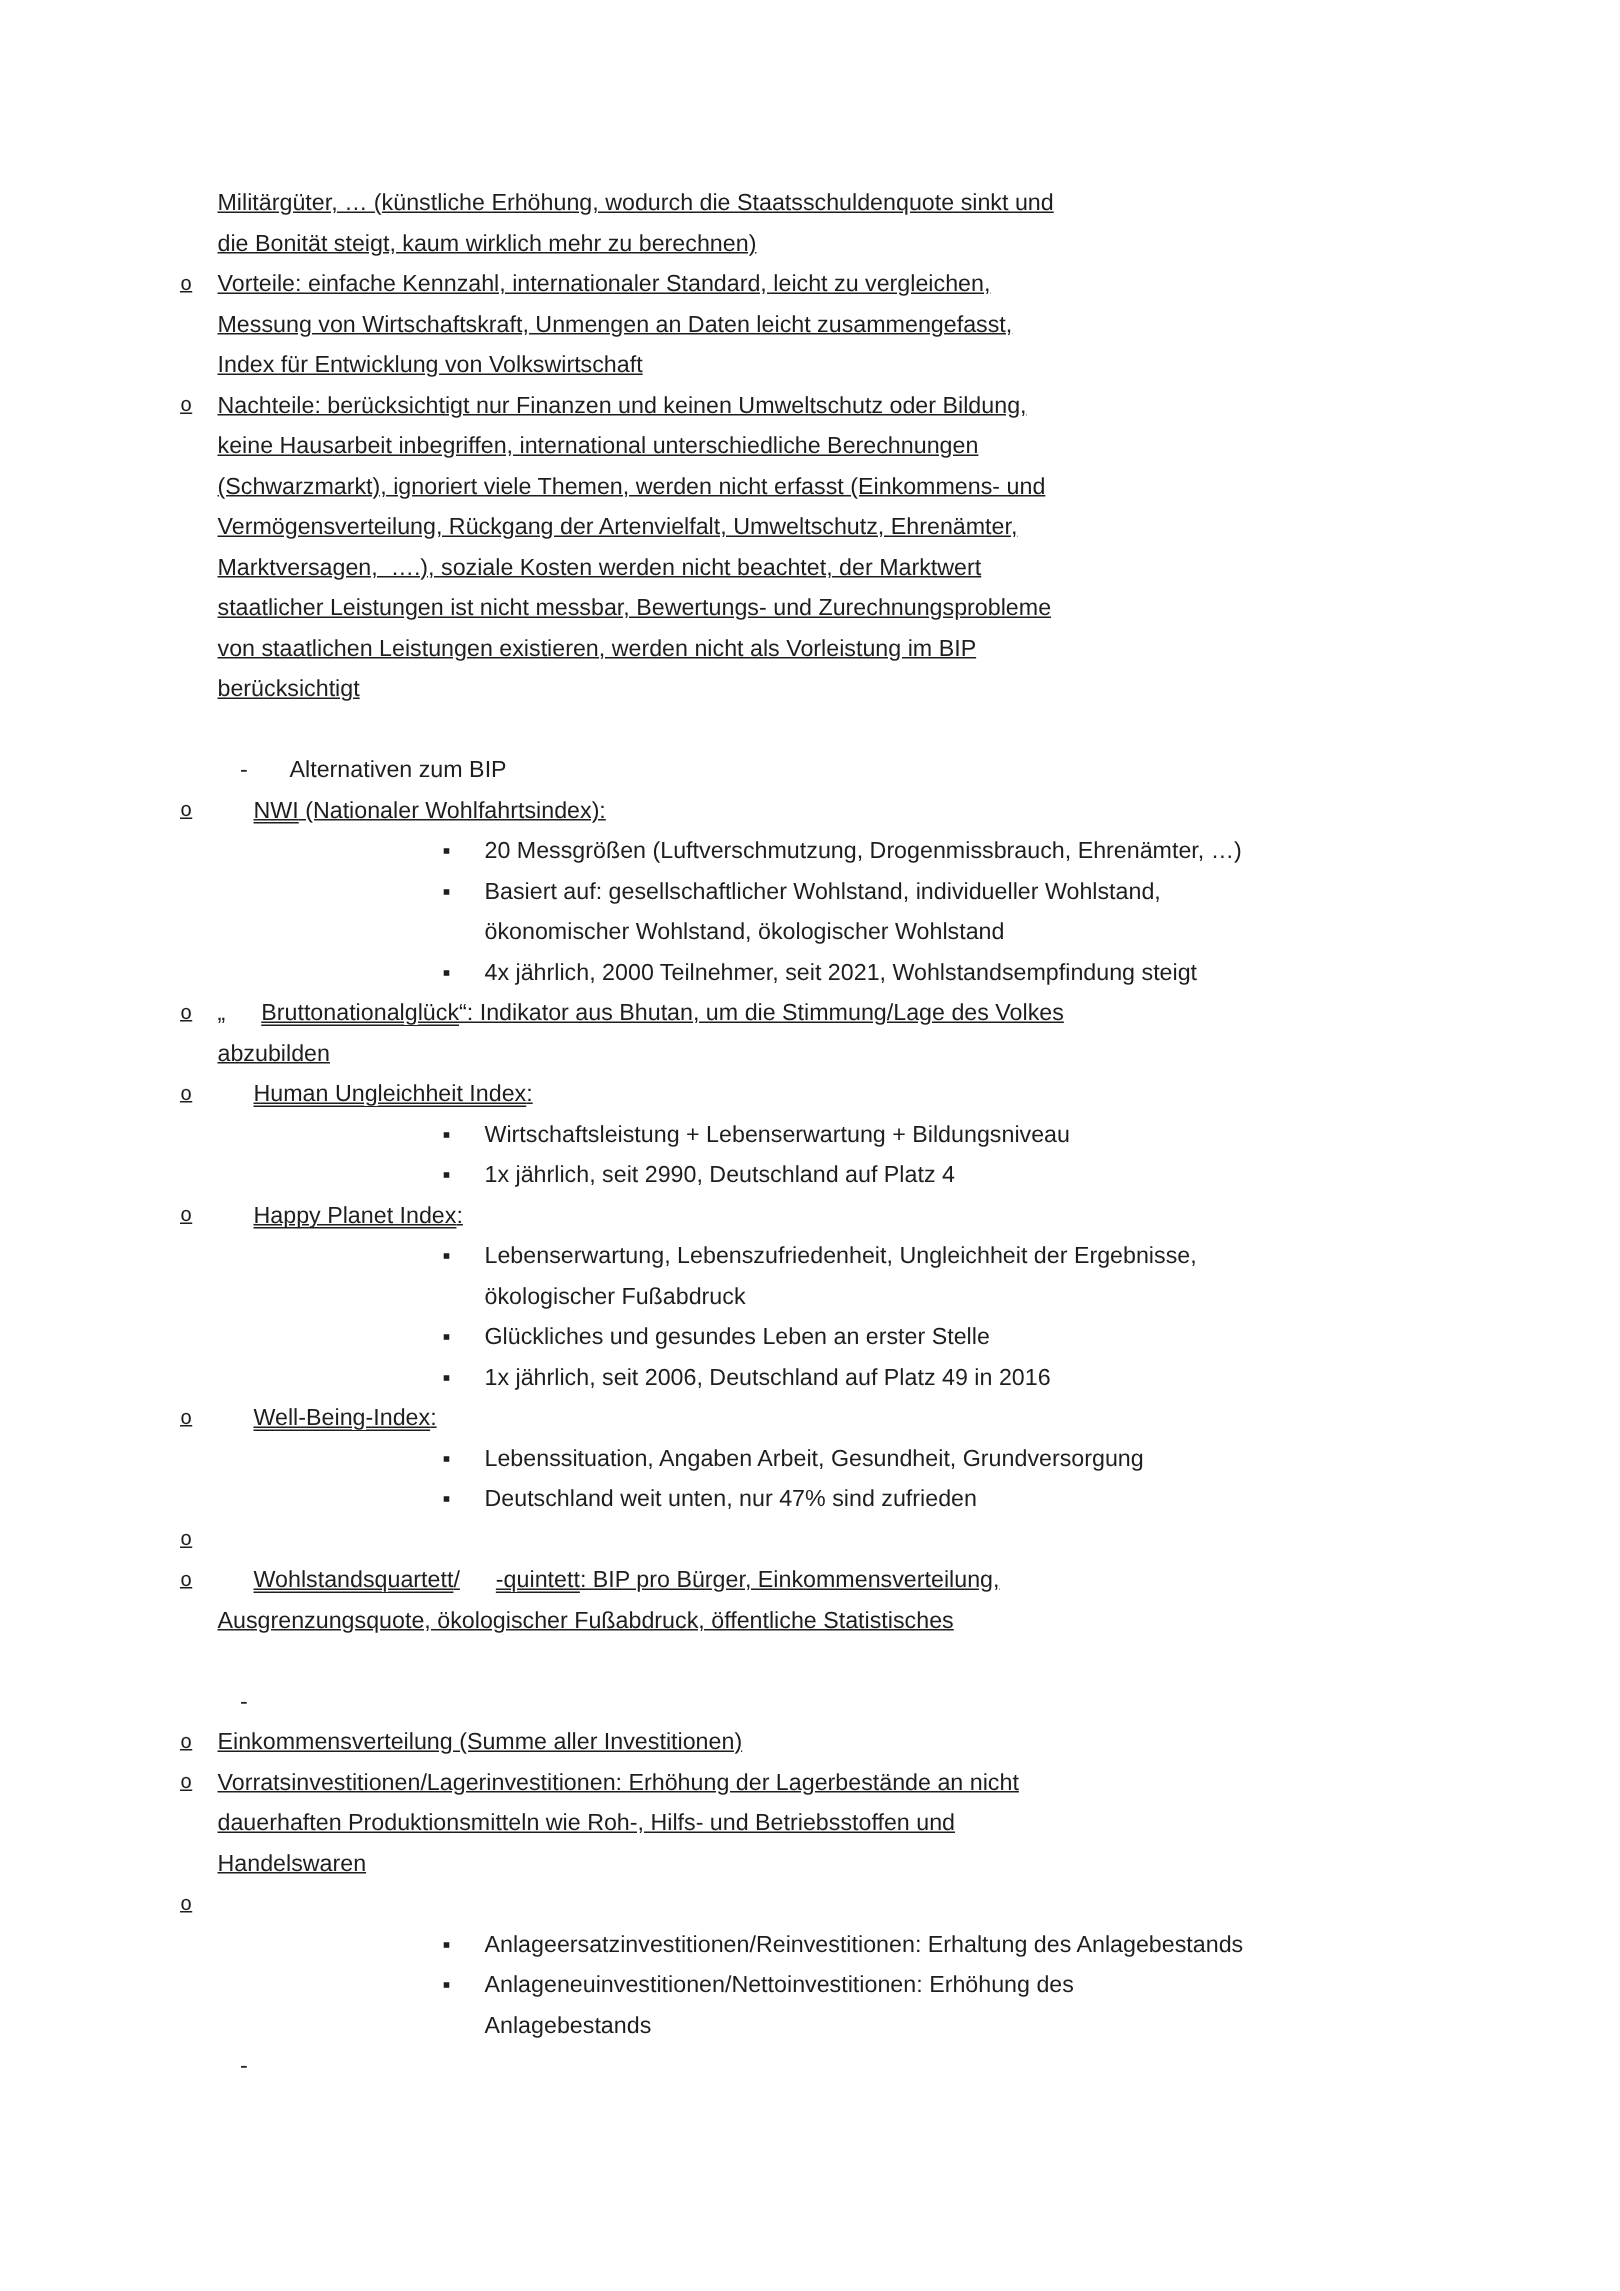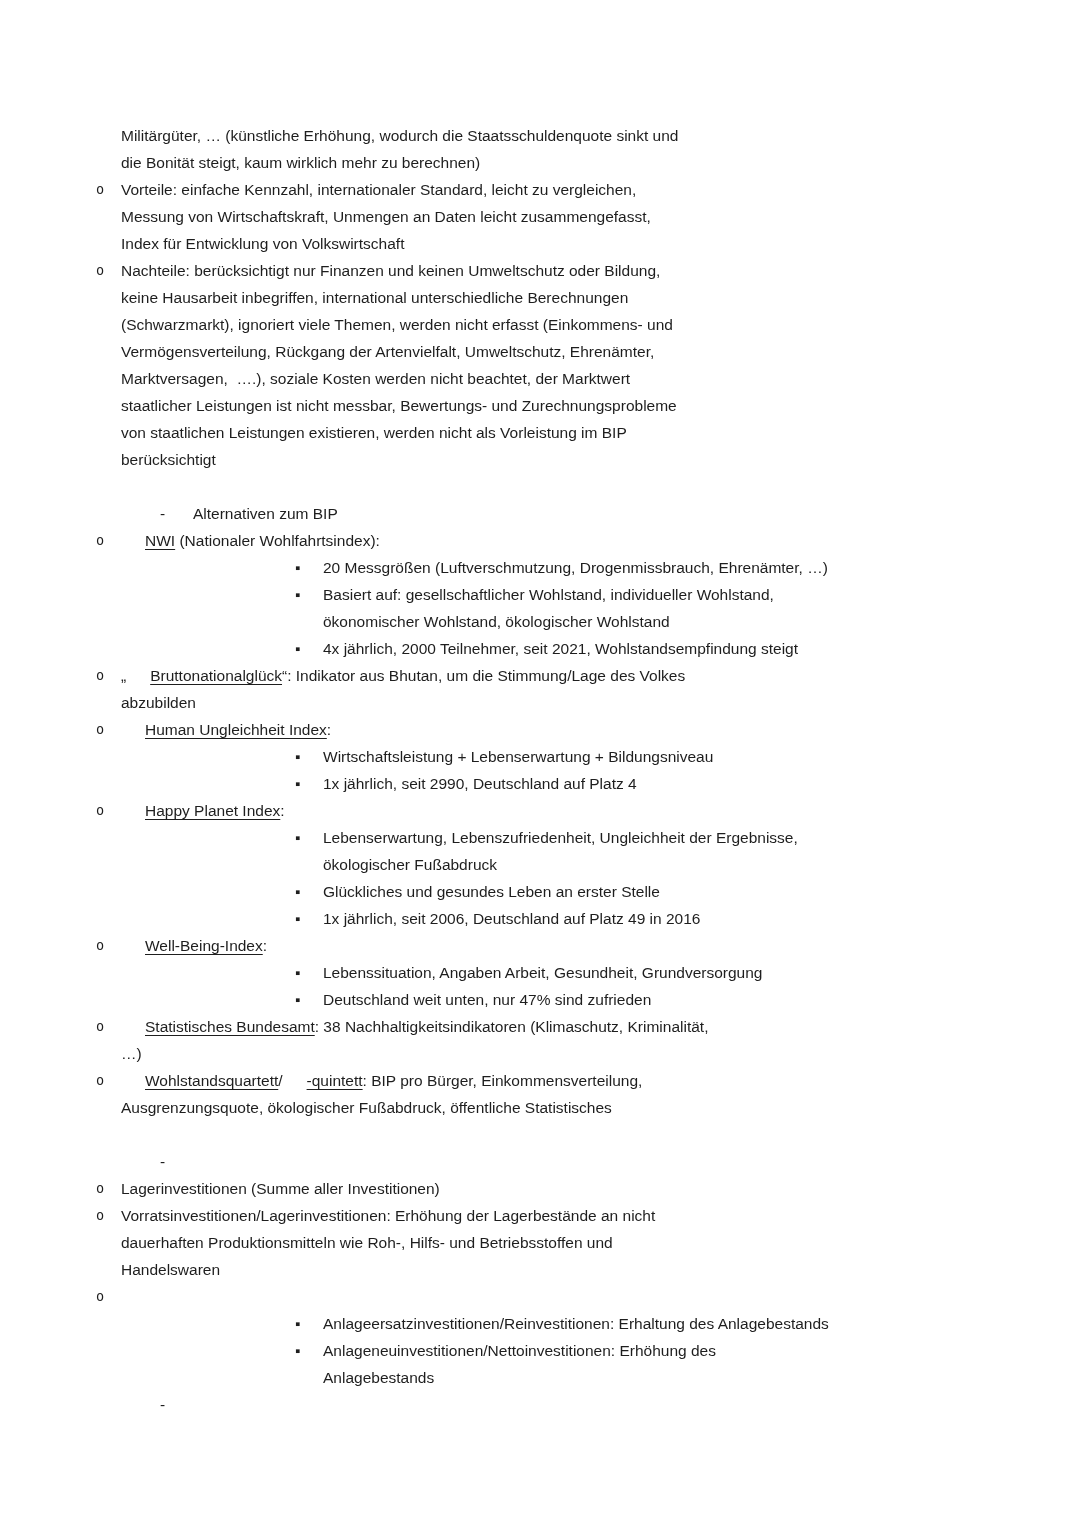--- a/index.html
+++ b/index.html
@@ -23,21 +23,21 @@
     left: 0;
     width: 985px;
   }
   .row {
     display: flex;
     align-items: flex-start;
     font-size: 15.5px;
     line-height: 27px;
   }
   .lvl1 { padding-left: 160px; }
-  .lvl2 { padding-left: 96px; }
+  .lvl2 { padding-left: 120px; text-decoration: underline; }
   .lvl3 { padding-left: 295px; }
   .marker {
     flex: 0 0 auto;
     line-height: 27px;
   }
   .lvl1 .marker { width: 33px; }
   .lvl2 .marker {
     width: 25px;
     font-family: "DejaVu Sans Mono", monospace;
     font-size: 13.5px;
@@ -149,35 +149,33 @@
       <div class="row lvl3">
         <span class="marker">▪</span>
         <div class="text"><span>Lebenssituation, Angaben Arbeit, Gesundheit, Grundversorgung</span></div>
       </div>
       <div class="row lvl3">
         <span class="marker">▪</span>
         <div class="text"><span>Deutschland weit unten, nur 47% sind zufrieden</span></div>
       </div>
       <div class="row lvl2">
         <span class="marker">o</span>
-        <div class="text"><span class="u">Statistisches Bundesamt</span><span>: 38 Nachhaltigkeitsindikatoren (Klimaschutz, Kriminalität,
-…)</span></div>
       </div>
       <div class="row lvl2">
         <span class="marker">o</span>
         <div class="text"><span class="u">Wohlstandsquartett</span><span>/</span><span class="u">-quintett</span><span>: BIP pro Bürger, Einkommensverteilung,
 Ausgrenzungsquote, ökologischer Fußabdruck, öffentliche Statistisches</span></div>
       </div>
       <div class="spacer"></div>
       <div class="row lvl1">
         <span class="marker">-</span>
       </div>
       <div class="row lvl2">
         <span class="marker">o</span>
-        <div class="text"><span>Lagerinvestitionen (Summe aller Investitionen)</span></div>
+        <div class="text"><span>Einkommensverteilung (Summe aller Investitionen)</span></div>
       </div>
       <div class="row lvl2">
         <span class="marker">o</span>
         <div class="text"><span>Vorratsinvestitionen/Lagerinvestitionen: Erhöhung der Lagerbestände an nicht
 dauerhaften Produktionsmitteln wie Roh-, Hilfs- und Betriebsstoffen und
 Handelswaren</span></div>
       </div>
       <div class="row lvl2">
         <span class="marker">o</span>
       </div>

